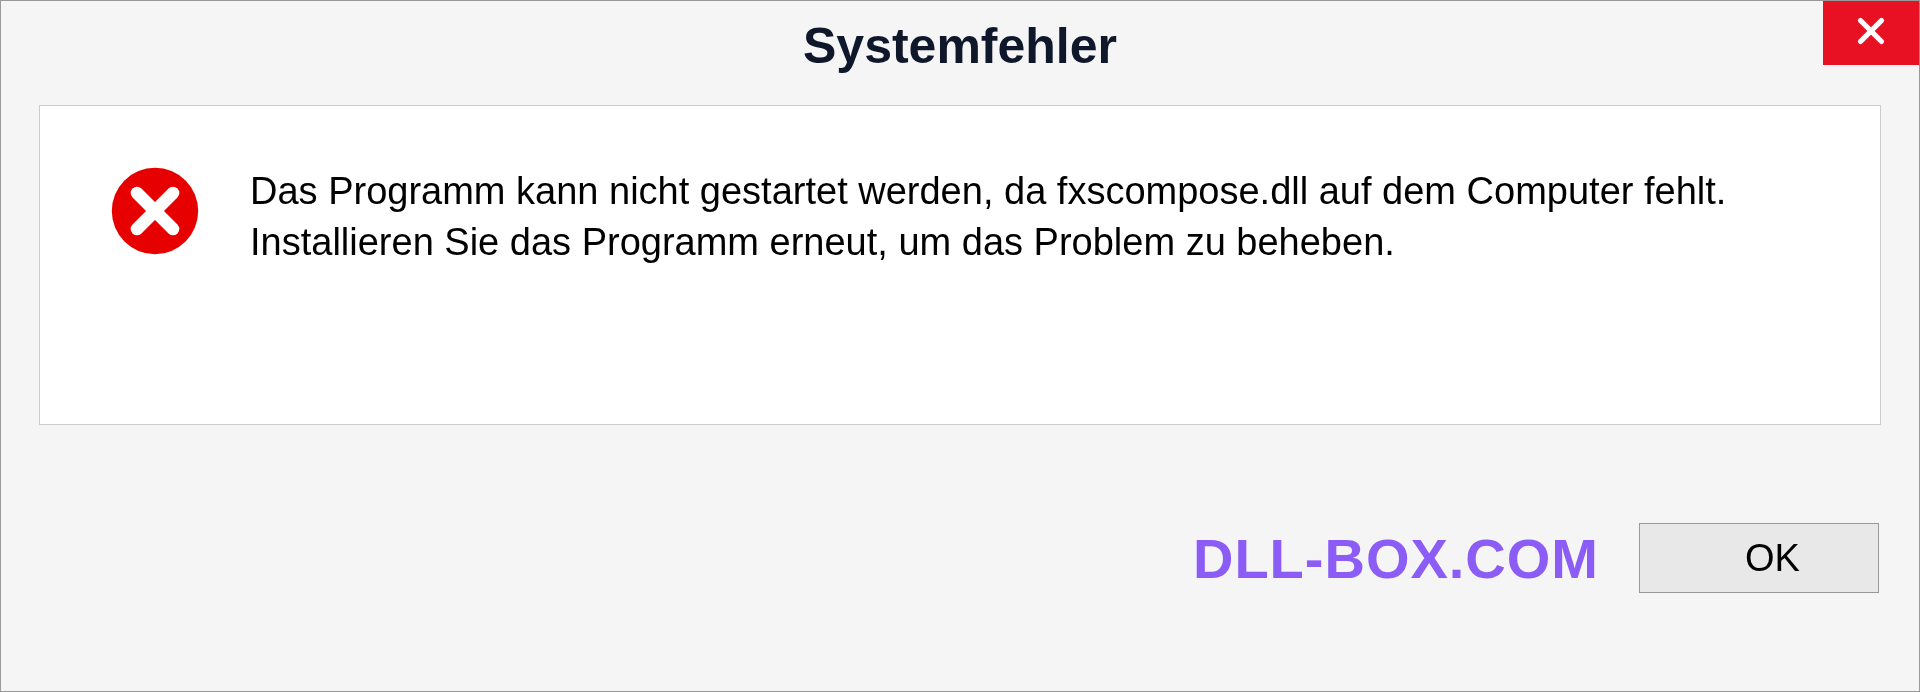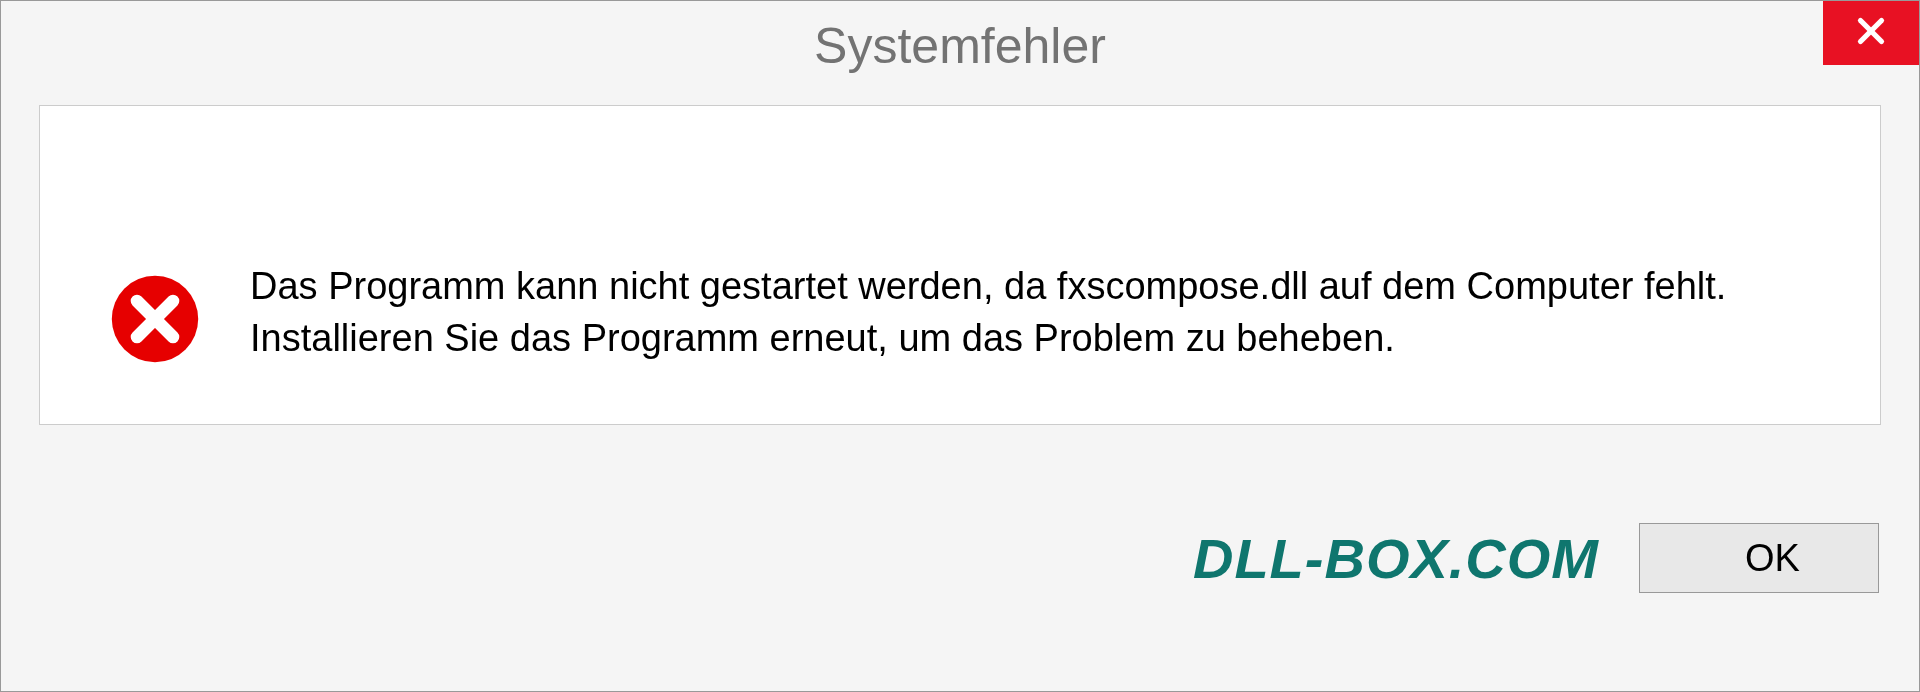--- a/index.html
+++ b/index.html
@@ -26,22 +26,22 @@
     .titlebar {
       height: 90px;
       display: flex;
       align-items: center;
       justify-content: center;
       position: relative;
       background: #f5f5f5;
     }
     .title {
       font-size: 50px;
-      font-weight: normal;
-      color: #737373;
+      font-weight: bold;
+      color: #0f172a;
     }
     .close-btn {
       position: absolute;
       right: 0;
       top: 0;
       width: 96px;
       height: 64px;
       background: #e81123;
       display: flex;
       align-items: center;
@@ -51,21 +51,21 @@
     .close-btn svg {
       width: 36px;
       height: 36px;
     }
     .content-area {
       background: #fff;
       margin: 14px 38px 0 38px;
       border: 1px solid #ccc;
       padding: 60px 60px 60px 70px;
       display: flex;
-      align-items: flex-end;
+      align-items: flex-start;
       gap: 50px;
       flex: 0 0 auto;
       min-height: 320px;
     }
     .error-icon {
       flex-shrink: 0;
       width: 90px;
       height: 90px;
     }
     .message {
@@ -78,22 +78,21 @@
       display: flex;
       align-items: center;
       justify-content: flex-end;
       padding: 0 40px;
       gap: 40px;
       background: #f5f5f5;
     }
     .watermark {
       font-size: 56px;
       font-weight: 900;
-      font-style: italic;
-      color: #0f766e;
+      color: #8b5cf6;
       letter-spacing: 1px;
       flex: 1;
       text-align: right;
     }
     .ok-btn {
       width: 240px;
       height: 70px;
       background: #e8e8e8;
       border: 1px solid #999;
       font-size: 38px;

